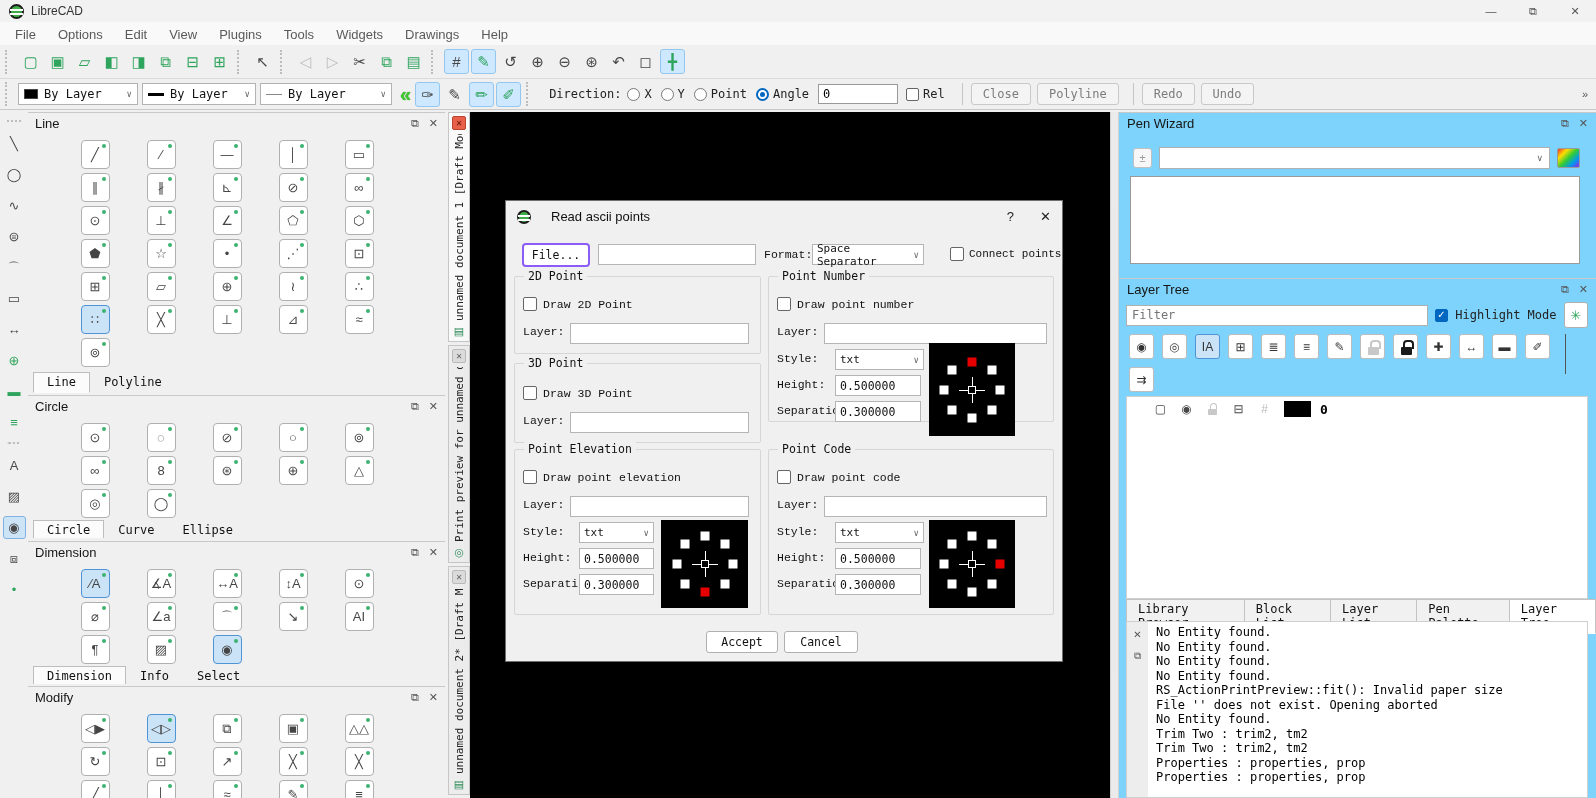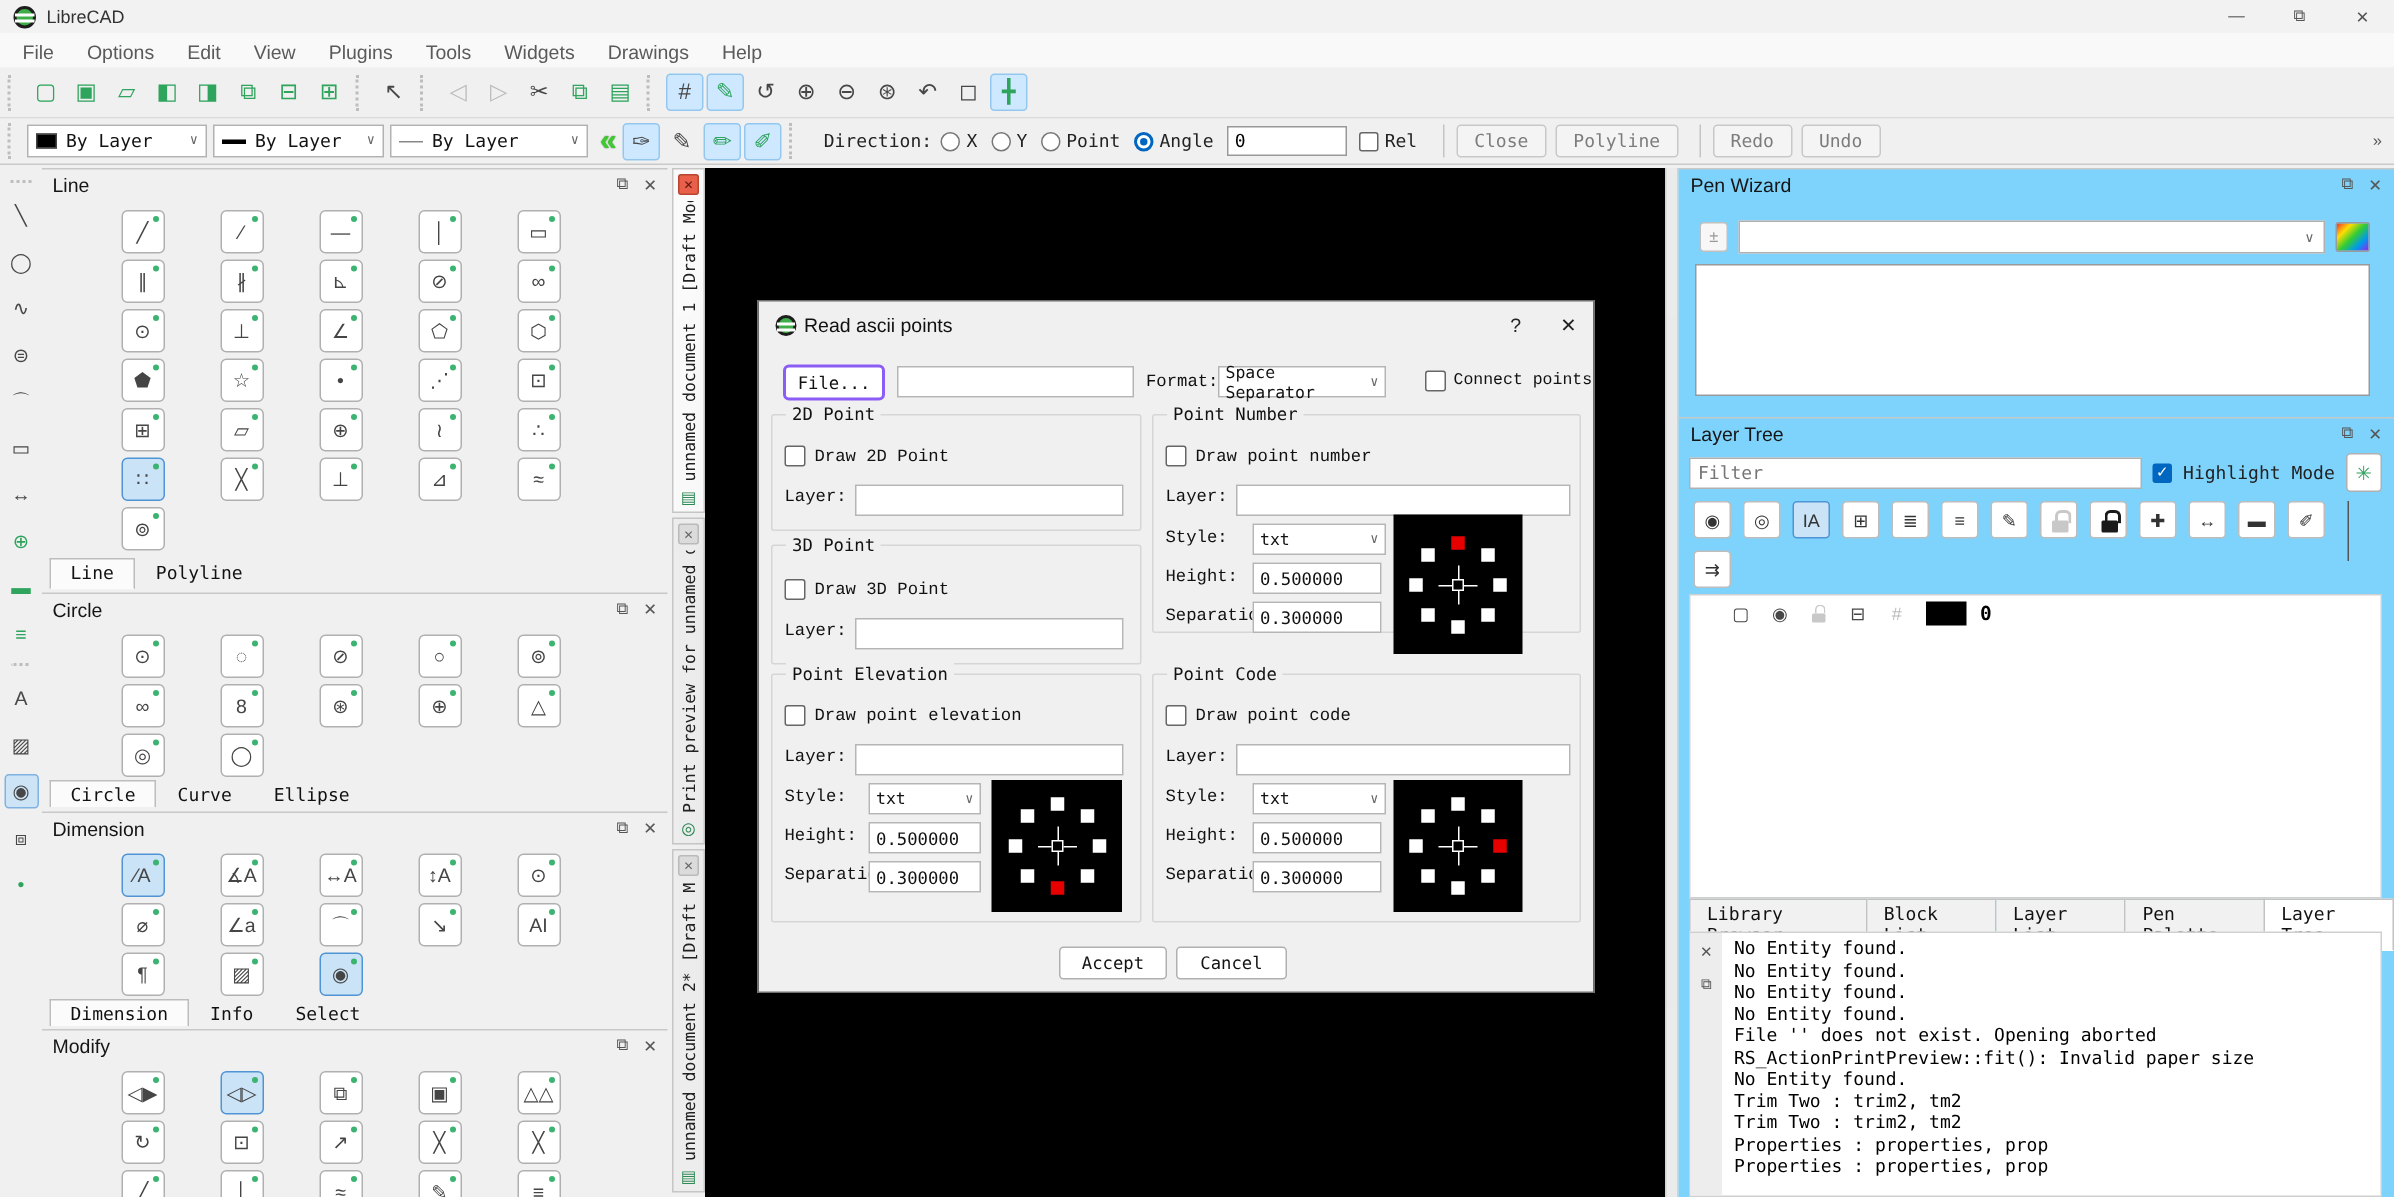--- a/index.html
+++ b/index.html
@@ -114,21 +114,21 @@
 .btab{font-family:"DejaVu Sans Mono",monospace;font-size:12px;padding:2px 11px 3px;color:#111;background:#f1f1f1;border:1px solid #c2c2c2;border-left:none}
 .btab:first-child{border-left:1px solid #c2c2c2}
 .btab.sel{background:#fff;border-bottom-color:#fff}
 .output{position:absolute;top:509px;left:7px;right:8px;bottom:0;background:#fff;border:1px solid #cfcfcf;display:flex}
 .out-strip{width:21px;background:#ededed;display:flex;flex-direction:column;align-items:center;padding-top:7px;gap:10px;color:#555;font-size:10px;flex:0 0 auto}
 .out-lines{flex:1;padding:3px 0 0 8px;font-family:"DejaVu Sans Mono",monospace;font-size:12px;line-height:14.5px;color:#000;overflow:hidden}
 .cmd-line{white-space:nowrap}
 
 
 .dialog{position:absolute;left:505px;top:200px;width:558px;height:462px;background:#f0f0f0;border:1px solid #6f6f6f;box-shadow:0 10px 36px rgba(0,0,0,.55)}
-.dlg-title{height:31px;display:flex;align-items:center;padding:0 11px;gap:5px}
+.dlg-title{height:31px;display:flex;align-items:center;padding:0 11px;gap:20px}
 .dlg-title .logo{width:14px;height:14px;margin:0}
 .dlg-title-text{font-size:13px;color:#111}
 .dlg-btns{margin-left:auto;display:flex;gap:26px}
 .dlg-btn{color:#222;font-size:13px}
 .f-label{position:absolute;font-family:Liberation Mono, monospace;font-size:11.5px;color:#111;white-space:nowrap}
 .f-input{position:absolute;height:21px;background:#fff;border:1px solid #b5b5b5;font-family:"DejaVu Sans Mono",monospace;font-size:11.5px;padding:0 4px;color:#111}
 .f-combo{position:absolute;height:21px;background:#fff;border:1px solid #b5b5b5;display:flex;align-items:center;font-family:"DejaVu Sans Mono",monospace;font-size:11px;padding:0 4px;color:#111;gap:4px}
 .dchk{position:absolute;width:14px;height:14px;background:#fff;border:1px solid #666;border-radius:2px}
 .file-btn{position:absolute;background:#fff;border:2px solid #8b5cf6;border-radius:4px;font-family:"DejaVu Sans Mono",monospace;font-size:11.5px;color:#111}
 .grp{position:absolute;border:1px solid #d6d6d6;border-radius:2px}
@@ -518,22 +518,22 @@
     <div class="output">
       <div class="out-strip">
         <span>✕</span>
         <span>⧉</span>
       </div>
       <div class="out-lines">
           <div class="cmd-line">No Entity found.</div>
           <div class="cmd-line">No Entity found.</div>
           <div class="cmd-line">No Entity found.</div>
           <div class="cmd-line">No Entity found.</div>
+          <div class="cmd-line">RS_ActionPrintPreview::fit(): Invalid paper size</div>
           <div class="cmd-line">File '' does not exist. Opening aborted</div>
-          <div class="cmd-line">RS_ActionPrintPreview::fit(): Invalid paper size</div>
           <div class="cmd-line">No Entity found.</div>
           <div class="cmd-line">Trim Two : trim2, tm2</div>
           <div class="cmd-line">Trim Two : trim2, tm2</div>
           <div class="cmd-line">Properties : properties, prop</div>
           <div class="cmd-line">Properties : properties, prop</div>
         </div>
     </div>
   </div>
 
   <div class="dialog">

